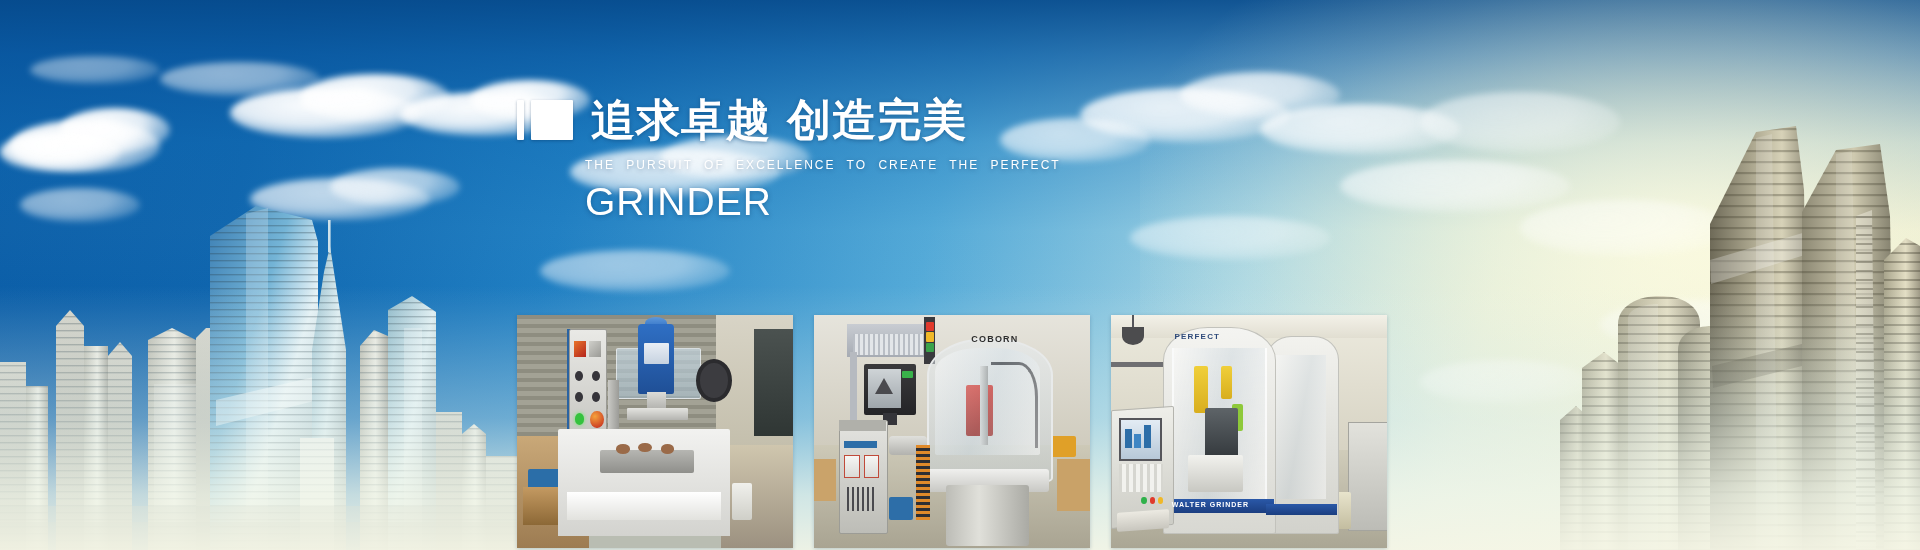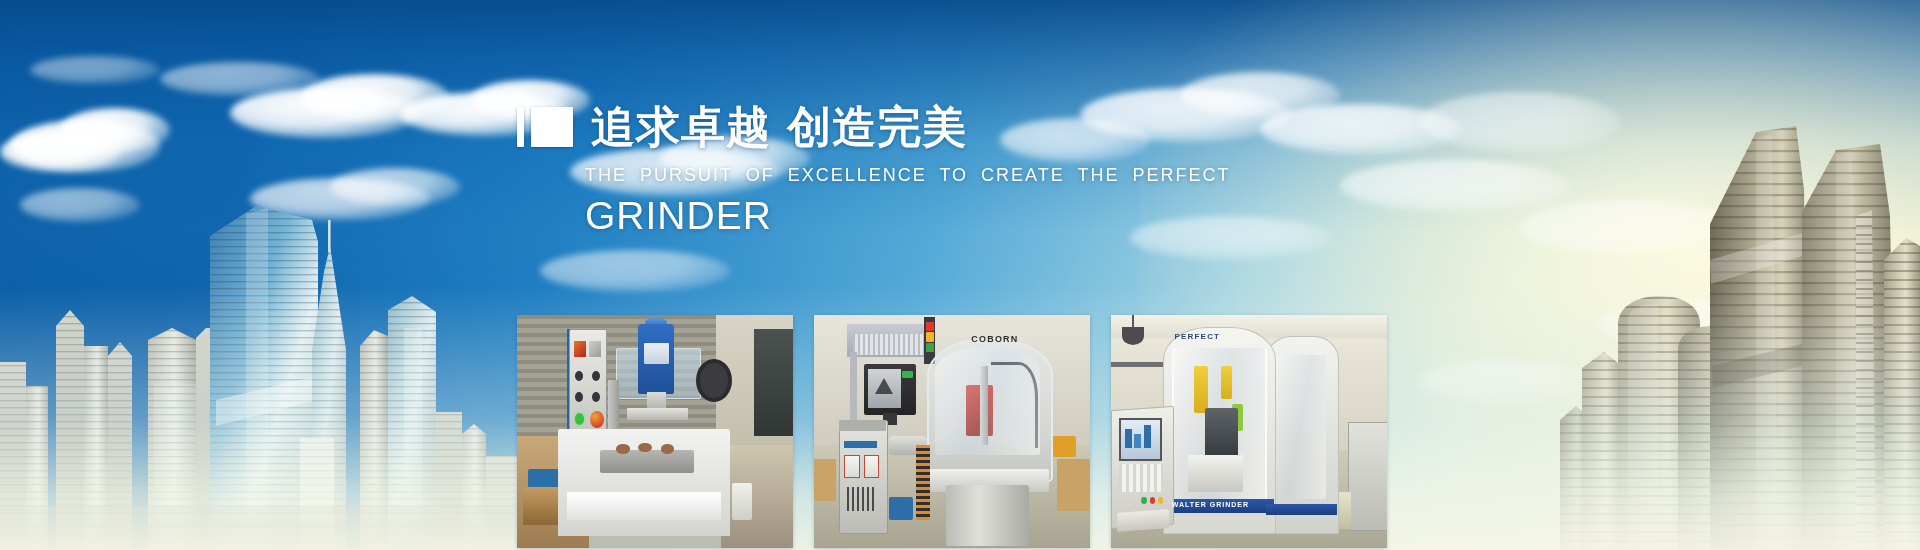--- a/index.html
+++ b/index.html
@@ -66,21 +66,21 @@
   }
 
   
   .skyline{position:absolute;bottom:0;pointer-events:none;}
   .skyline-left{left:0;width:520px;height:400px;}
   .skyline-right{right:0;width:360px;height:430px;}
 
   
   .copy{
     position:absolute;
-    left:517px;top:103px;
+    left:517px;top:96px;
     width:760px;
   }
   .headline-row{
     display:flex;align-items:center;
     gap:18px;
     height:48px;
   }
   .logo-mark{
     display:flex;align-items:center;gap:7px;
     flex:0 0 auto;
@@ -100,21 +100,21 @@
     letter-spacing:1px;
     line-height:48px;
     white-space:nowrap;
     text-shadow:0 1px 4px rgba(0,45,90,.40);
     font-family:"DejaVu Sans","Liberation Sans",sans-serif;
   }
   .subline-en{
     margin-top:14px;
     margin-left:68px;
     color:#ffffff;
-    font-size:18px;
+    font-size:12px;
     font-weight:400;
     letter-spacing:2.0px;
     word-spacing:6px;
     white-space:nowrap;
     text-shadow:0 1px 4px rgba(0,45,90,.38);
   }
   .business-en{
     margin-top:8px;
     margin-left:68px;
     color:#ffffff;

